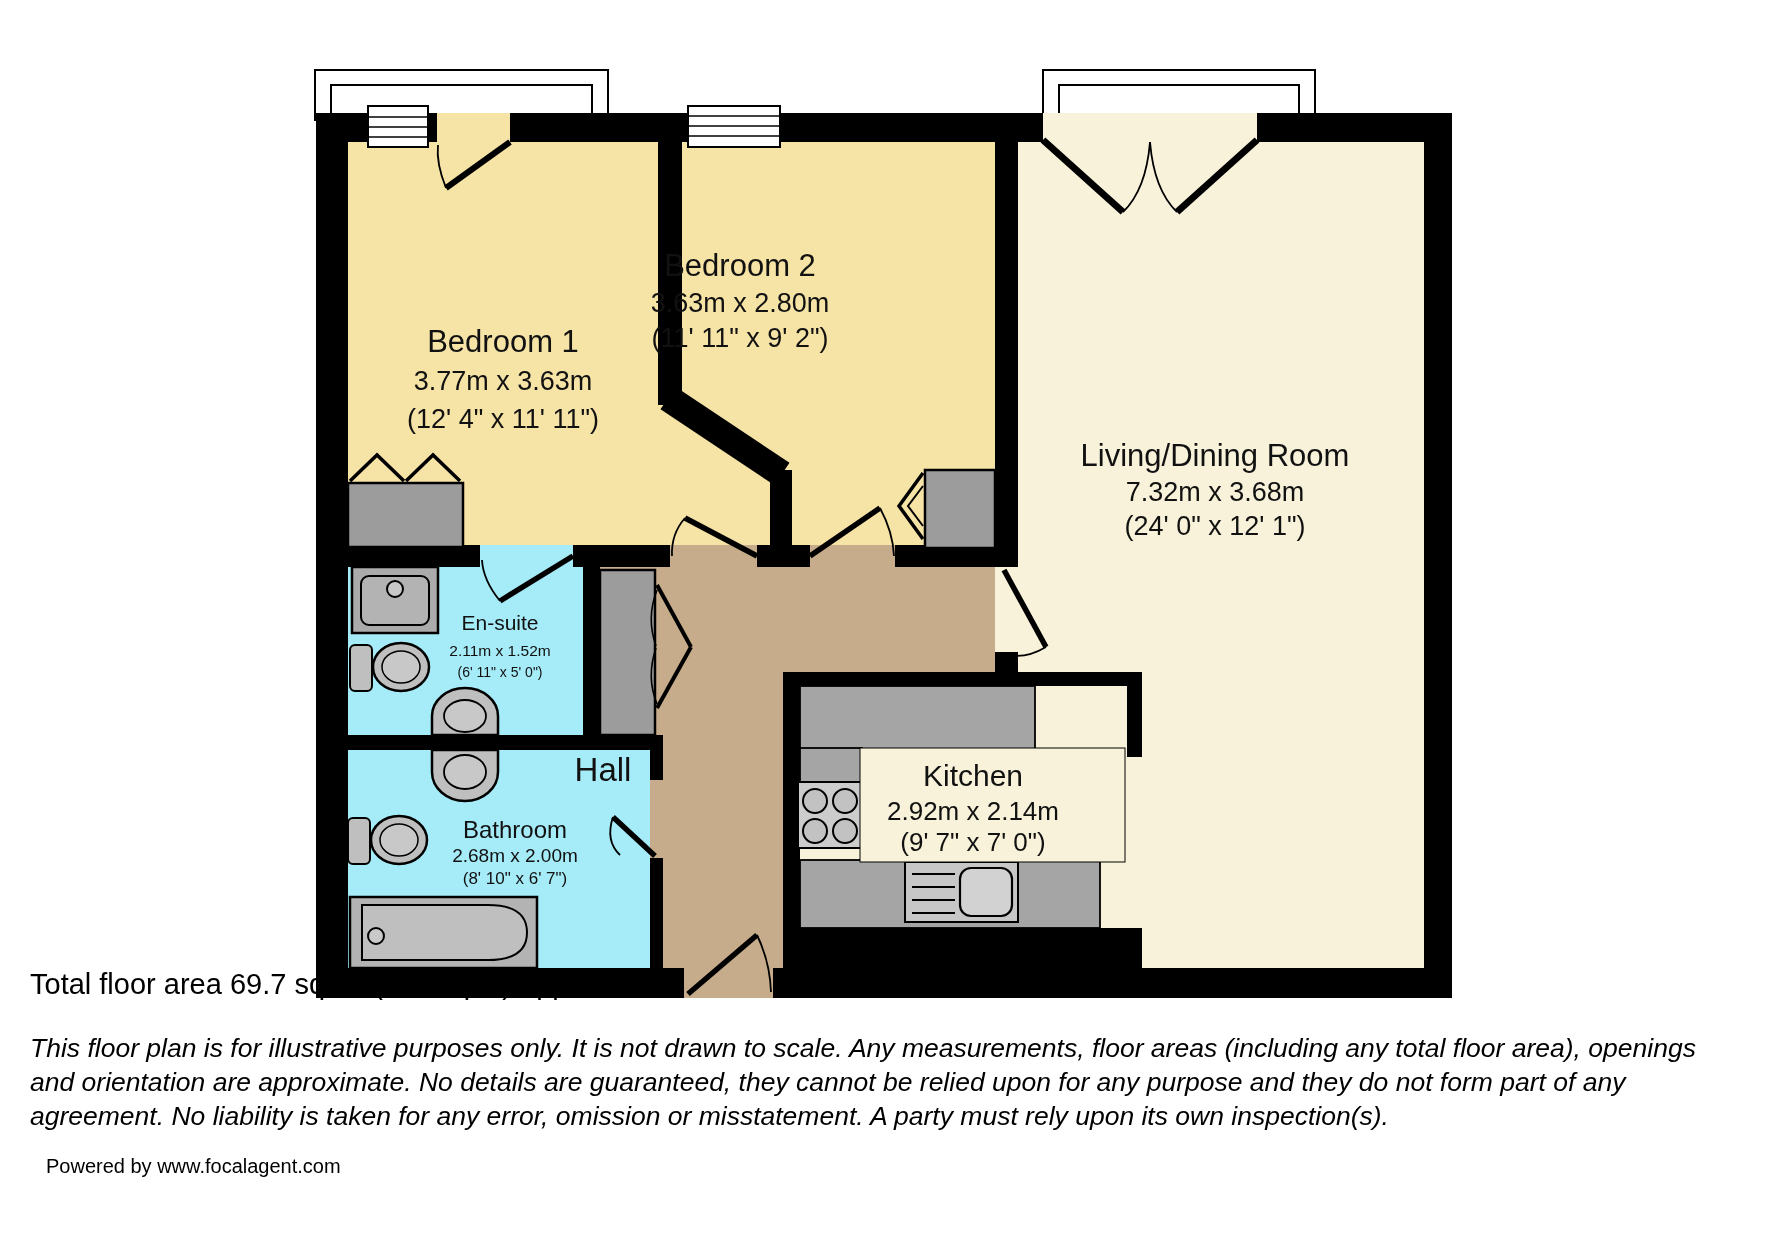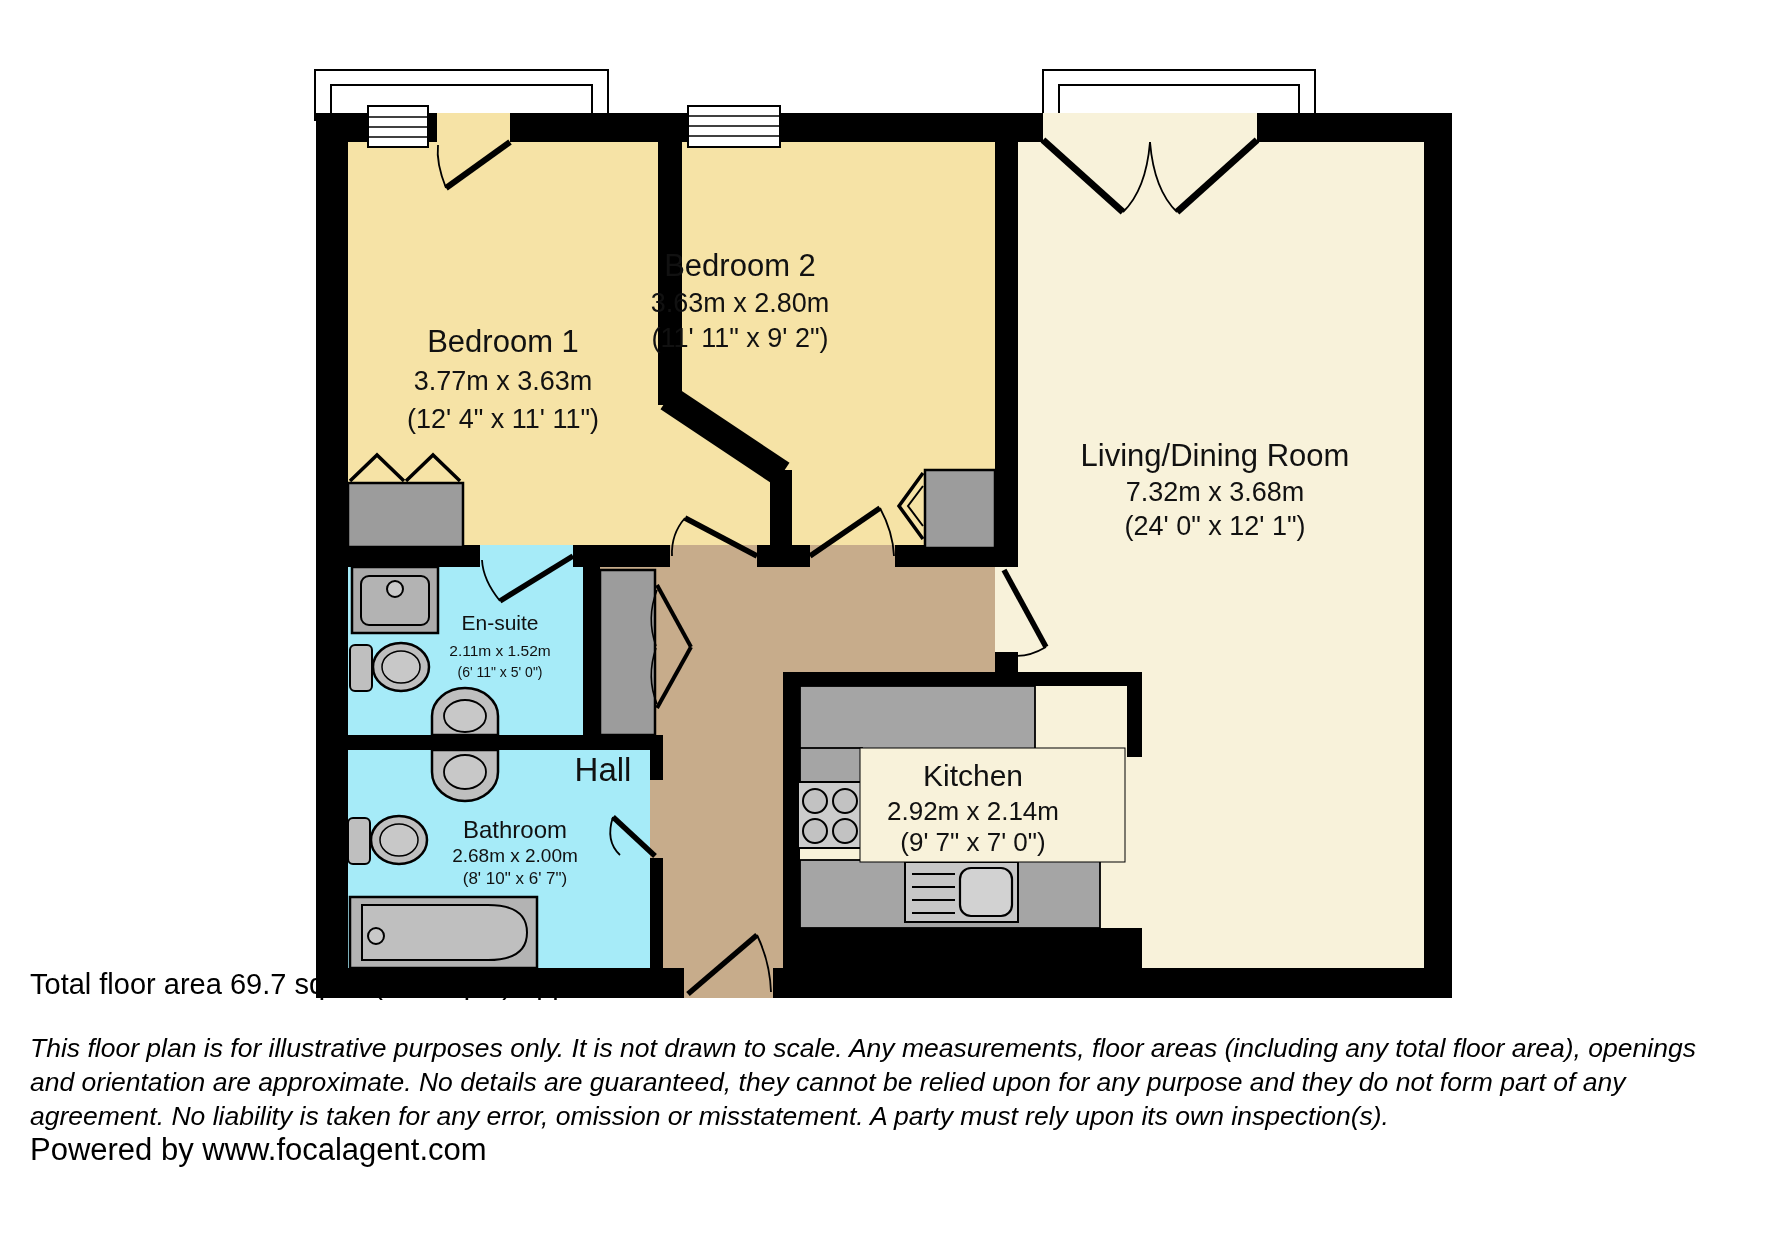--- a/index.html
+++ b/index.html
@@ -3,21 +3,21 @@
 <meta charset="utf-8">
 <style>
   html,body{margin:0;padding:0;background:#ffffff;}
   #stage{position:relative;width:1771px;height:1239px;background:#ffffff;overflow:hidden;
          font-family:"Liberation Sans",sans-serif;}
   #plan-svg{position:absolute;left:0;top:0;}
   .room-label{fill:#111;text-anchor:middle;font-family:"Liberation Sans",sans-serif;}
   #footer{position:absolute;left:30px;top:968px;width:1706px;color:#000;}
   #footer .total{font-size:29px;margin:0 0 30px 0;}
   #footer .legal{font-size:26.5px;line-height:34px;margin:0;font-style:italic;}
-  #footer .powered{font-size:31px;line-height:34px;margin:0;}
+  #footer .powered{font-size:20px;line-height:34px;margin:16px;}
 </style>
 </head>
 <body>
 
 <div id="stage">
 
 <svg id="plan-svg" width="1771" height="1239" viewBox="0 0 1771 1239">
 
   <g>
     <rect x="348" y="140" width="647" height="405" fill="#F6E3A6"></rect>

